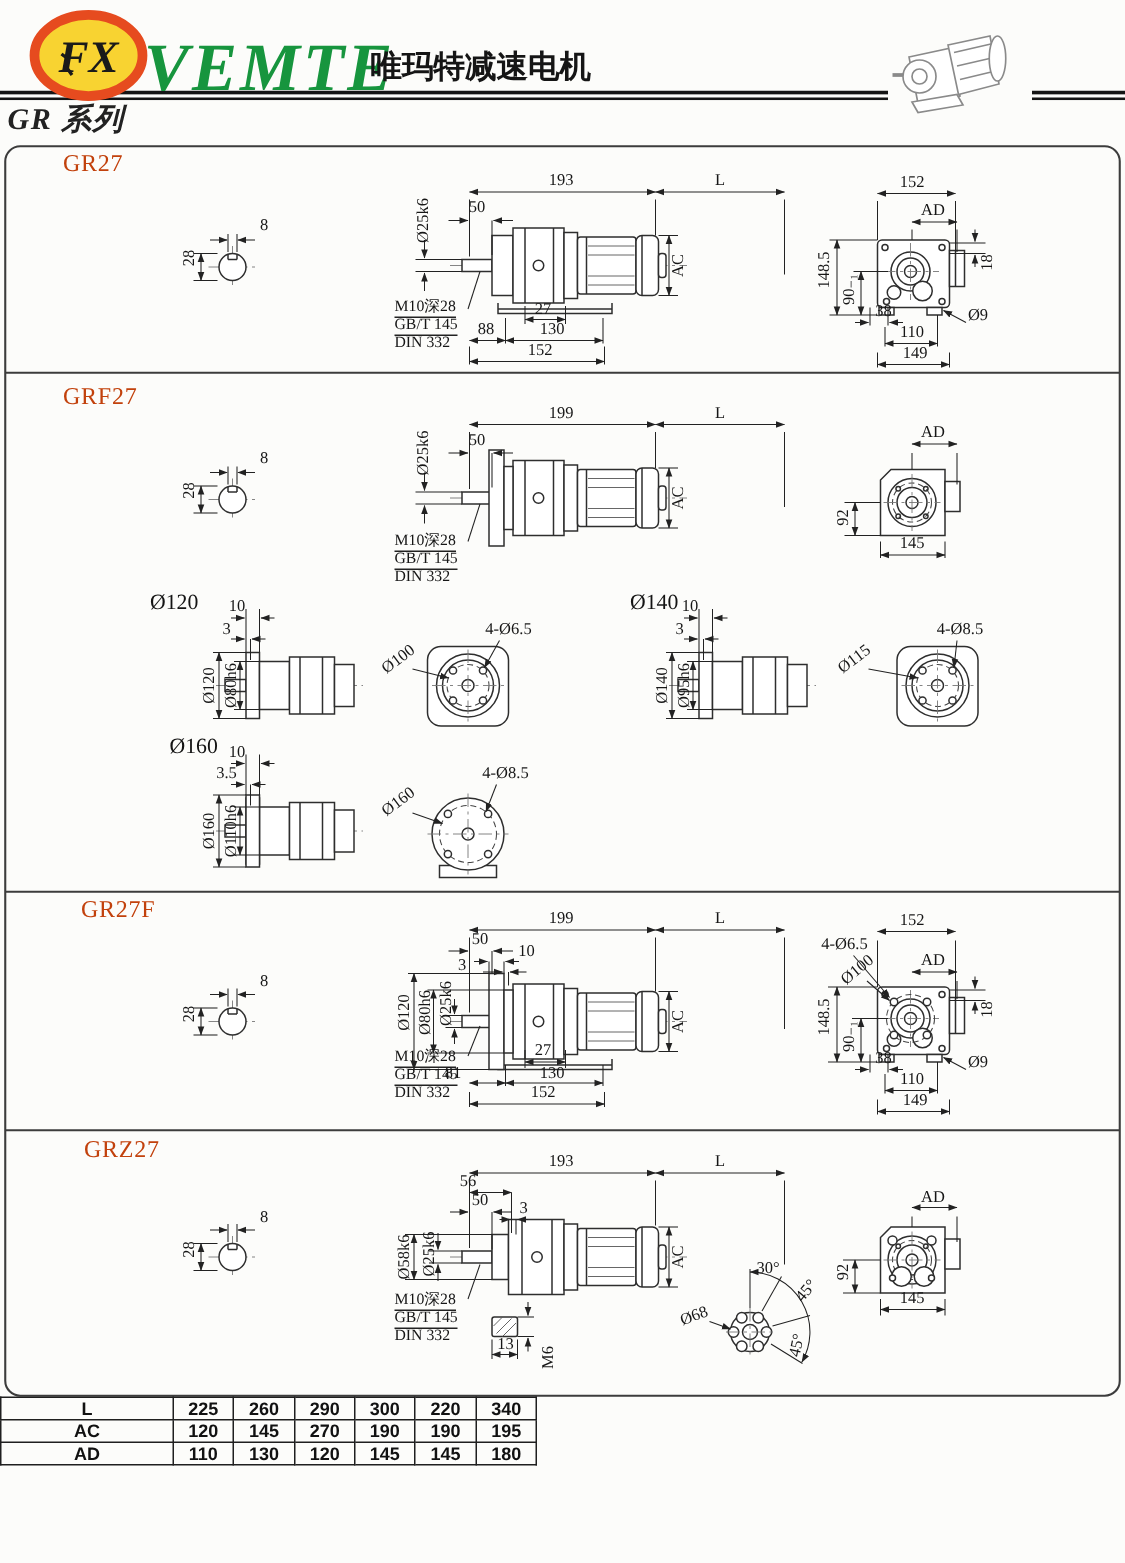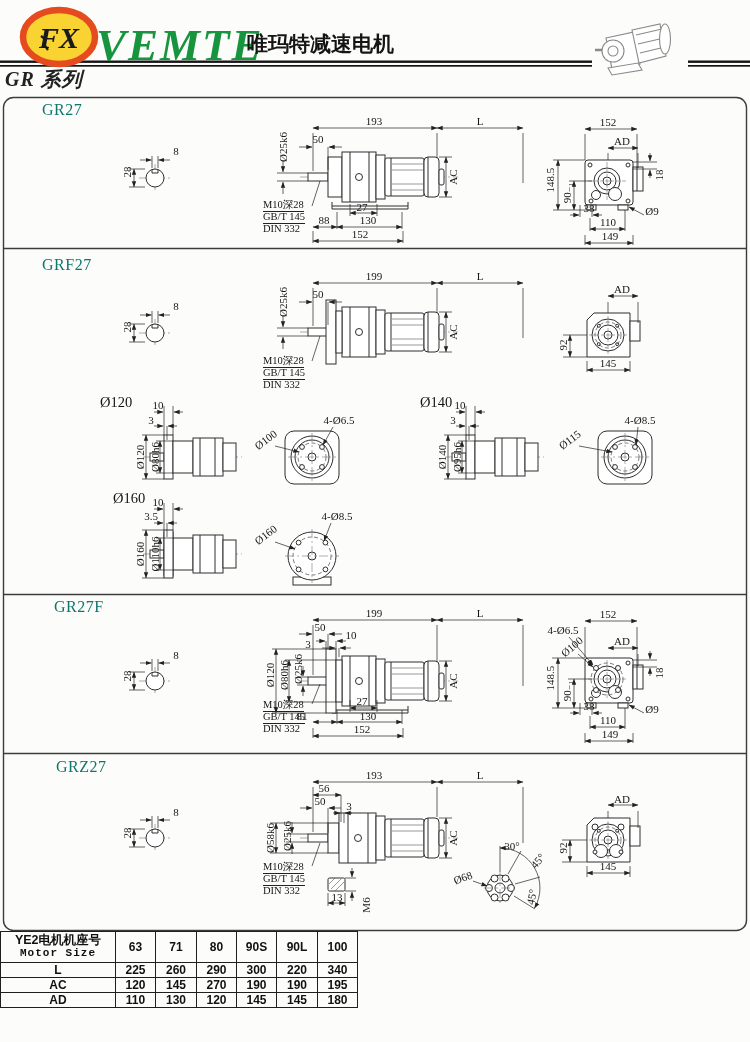--- a/index.html
+++ b/index.html
@@ -12,21 +12,21 @@
   .cl{stroke:#777;stroke-width:.6;fill:none;stroke-dasharray:9 3 2 3}
   .hd{stroke:#444;stroke-width:.7;fill:none;stroke-dasharray:4 2.5}
   .de{stroke:#222;stroke-width:.7;fill:none}
   .dm{stroke:#222;stroke-width:.7;fill:none;marker-start:url(#ar);marker-end:url(#ar)}
   .ae{stroke:#222;stroke-width:.7;fill:none;marker-end:url(#ar)}
   .frame{stroke:#3c3c3c;stroke-width:1.4;fill:none}
   .d{position:absolute;transform:translate(-50%,-50%);font-size:11px;line-height:1;white-space:nowrap;color:#161616;}
   .r{transform:translate(-50%,-50%) rotate(-90deg);}
   .note{position:absolute;font-size:10.5px;line-height:1.05;white-space:nowrap;color:#161616;}
   .u{border-bottom:1px solid #222;padding-bottom:1px;}
-  .t{position:absolute;font-size:16px;letter-spacing:.5px;color:#0f766e;}
+  .t{position:absolute;font-size:16px;letter-spacing:.5px;color:#c2410c;}
   .t2{position:absolute;font-size:14.5px;color:#141414;}
   .brand{position:absolute;left:96px;top:19px;font-size:45px;font-style:italic;font-weight:600;
          letter-spacing:2px;color:#17953e;font-family:"Liberation Serif",serif;}
   .subtitle{position:absolute;left:219px;top:30px;font-size:21px;font-weight:bold;color:#151515;
             font-family:"Liberation Sans",sans-serif;margin-left:28px;}
   .series{position:absolute;left:5px;top:66px;font-size:20px;font-style:italic;font-weight:600;
           letter-spacing:1px;color:#222;}
   table.spec{position:absolute;top:931px;left:0;border-collapse:collapse;table-layout:fixed;
              font-family:"Liberation Sans",sans-serif;color:#111;}
   table.spec th,table.spec td{border:1.5px solid #1f1f1f;text-align:center;vertical-align:middle;
@@ -608,21 +608,21 @@
     <span class="d" style="left:608px;top:720px">110</span>
     <span class="d" style="left:610px;top:734px">149</span>
   </div>
 
   <div>
     <div class="t" style="left:56px;top:758px">GRZ27</div>
     <span class="d" style="left:176px;top:812px">8</span>
     <span class="d r" style="left:127px;top:833px">28</span>
     <span class="d" style="left:374px;top:775px">193</span>
     <span class="d" style="left:480px;top:775px">L</span>
-    <span class="d" style="left:324px;top:788px">56</span>
+    <span class="d" style="left:312px;top:788px">56</span>
     <span class="d" style="left:320px;top:801px">50</span>
     <span class="d" style="left:349px;top:806px">3</span>
     <span class="d r" style="left:270px;top:838px">Ø58k6</span>
     <span class="d r" style="left:287px;top:836px">Ø25k6</span>
     <span class="d r" style="left:453px;top:838px">AC</span>
     <span class="note u" style="left:263px;top:861px">M10深28</span>
     <span class="note u" style="left:263px;top:873px">GB/T 145</span>
     <span class="note" style="left:263px;top:885px">DIN 332</span>
     <span class="d" style="left:337px;top:897px">13</span>
     <span class="d r" style="left:366px;top:905px">M6</span>
@@ -639,32 +639,20 @@
     <colgroup>
       <col style="width:115px">
         <col style="width:40px">
         <col style="width:41px">
         <col style="width:40px">
       <col style="width:40px">
         <col style="width:41px">
         <col style="width:40px">
     </colgroup>
     <tbody>
-      <tr class="hrow">
-        <th>
-          <div class="hcn">YE2电机机座号</div>
-          <div class="hen">Motor Size</div>
-        </th>
-        <th>63</th>
-        <th>71</th>
-        <th>80</th>
-        <th>90S</th>
-        <th>90L</th>
-        <th>100</th>
-      </tr>
       <tr class="vrow">
         <th>L</th>
         <td>225</td>
         <td>260</td>
         <td>290</td>
         <td>300</td>
         <td>220</td>
         <td>340</td>
       </tr>
       <tr class="vrow">

